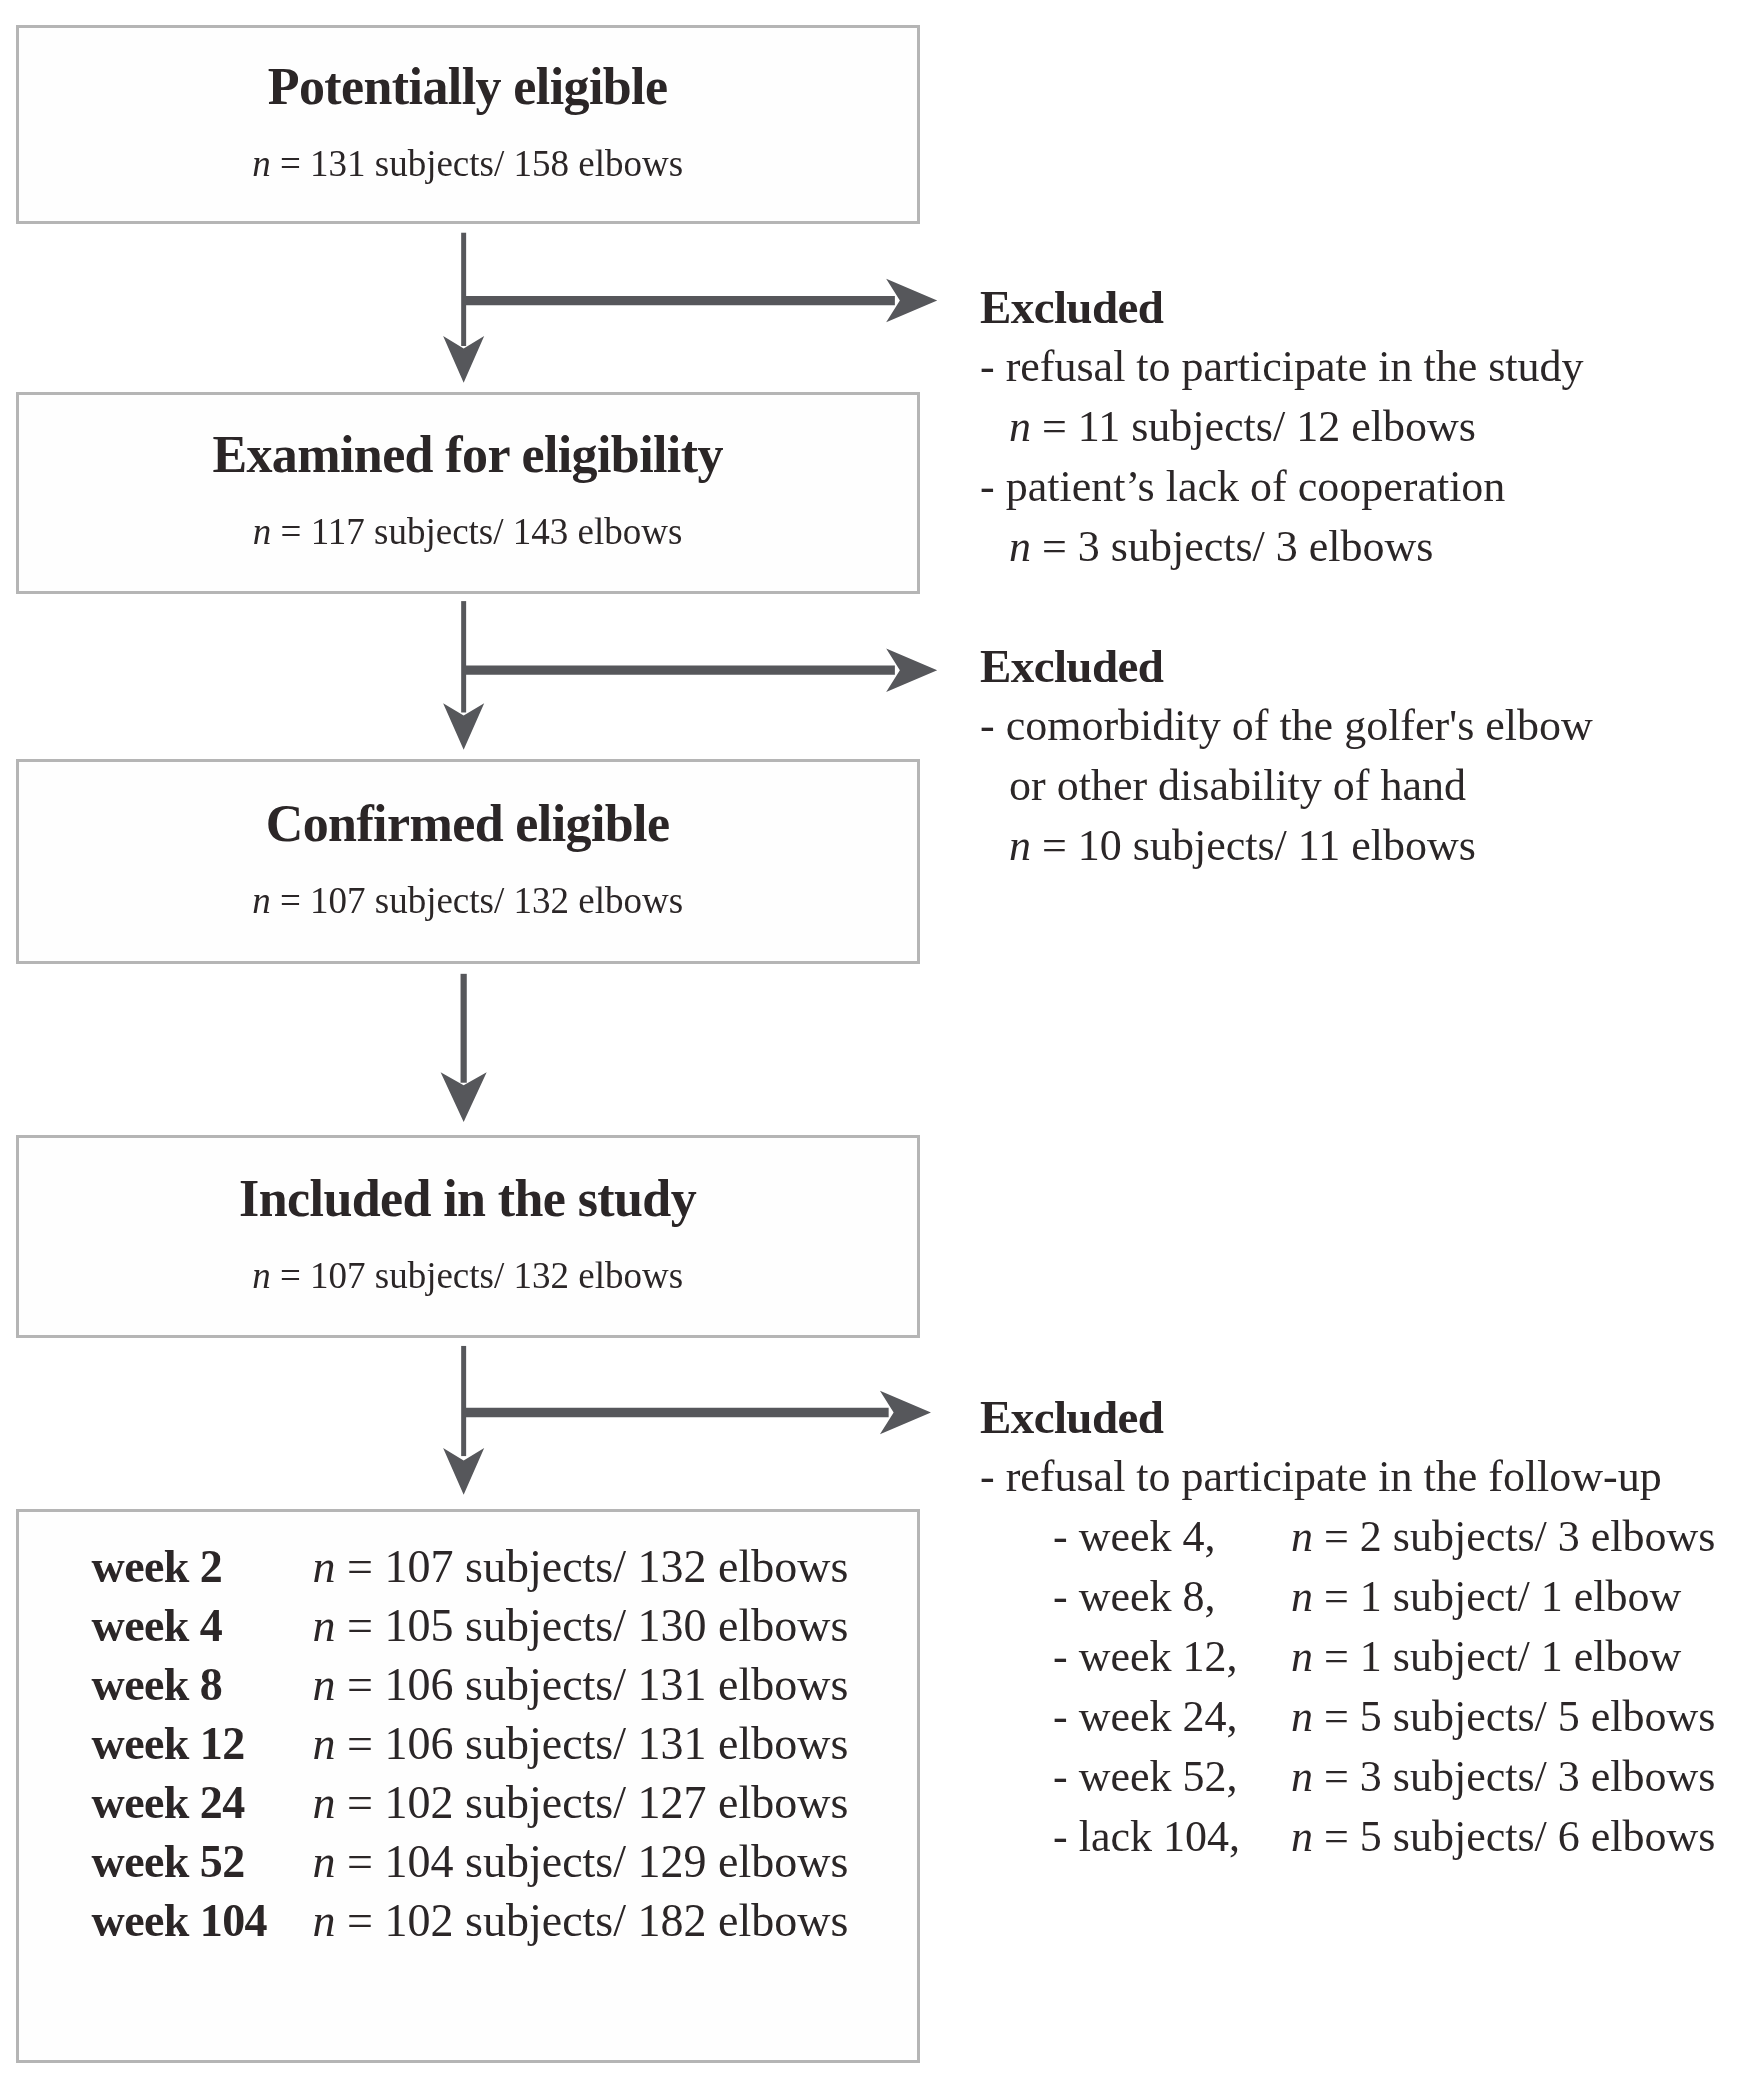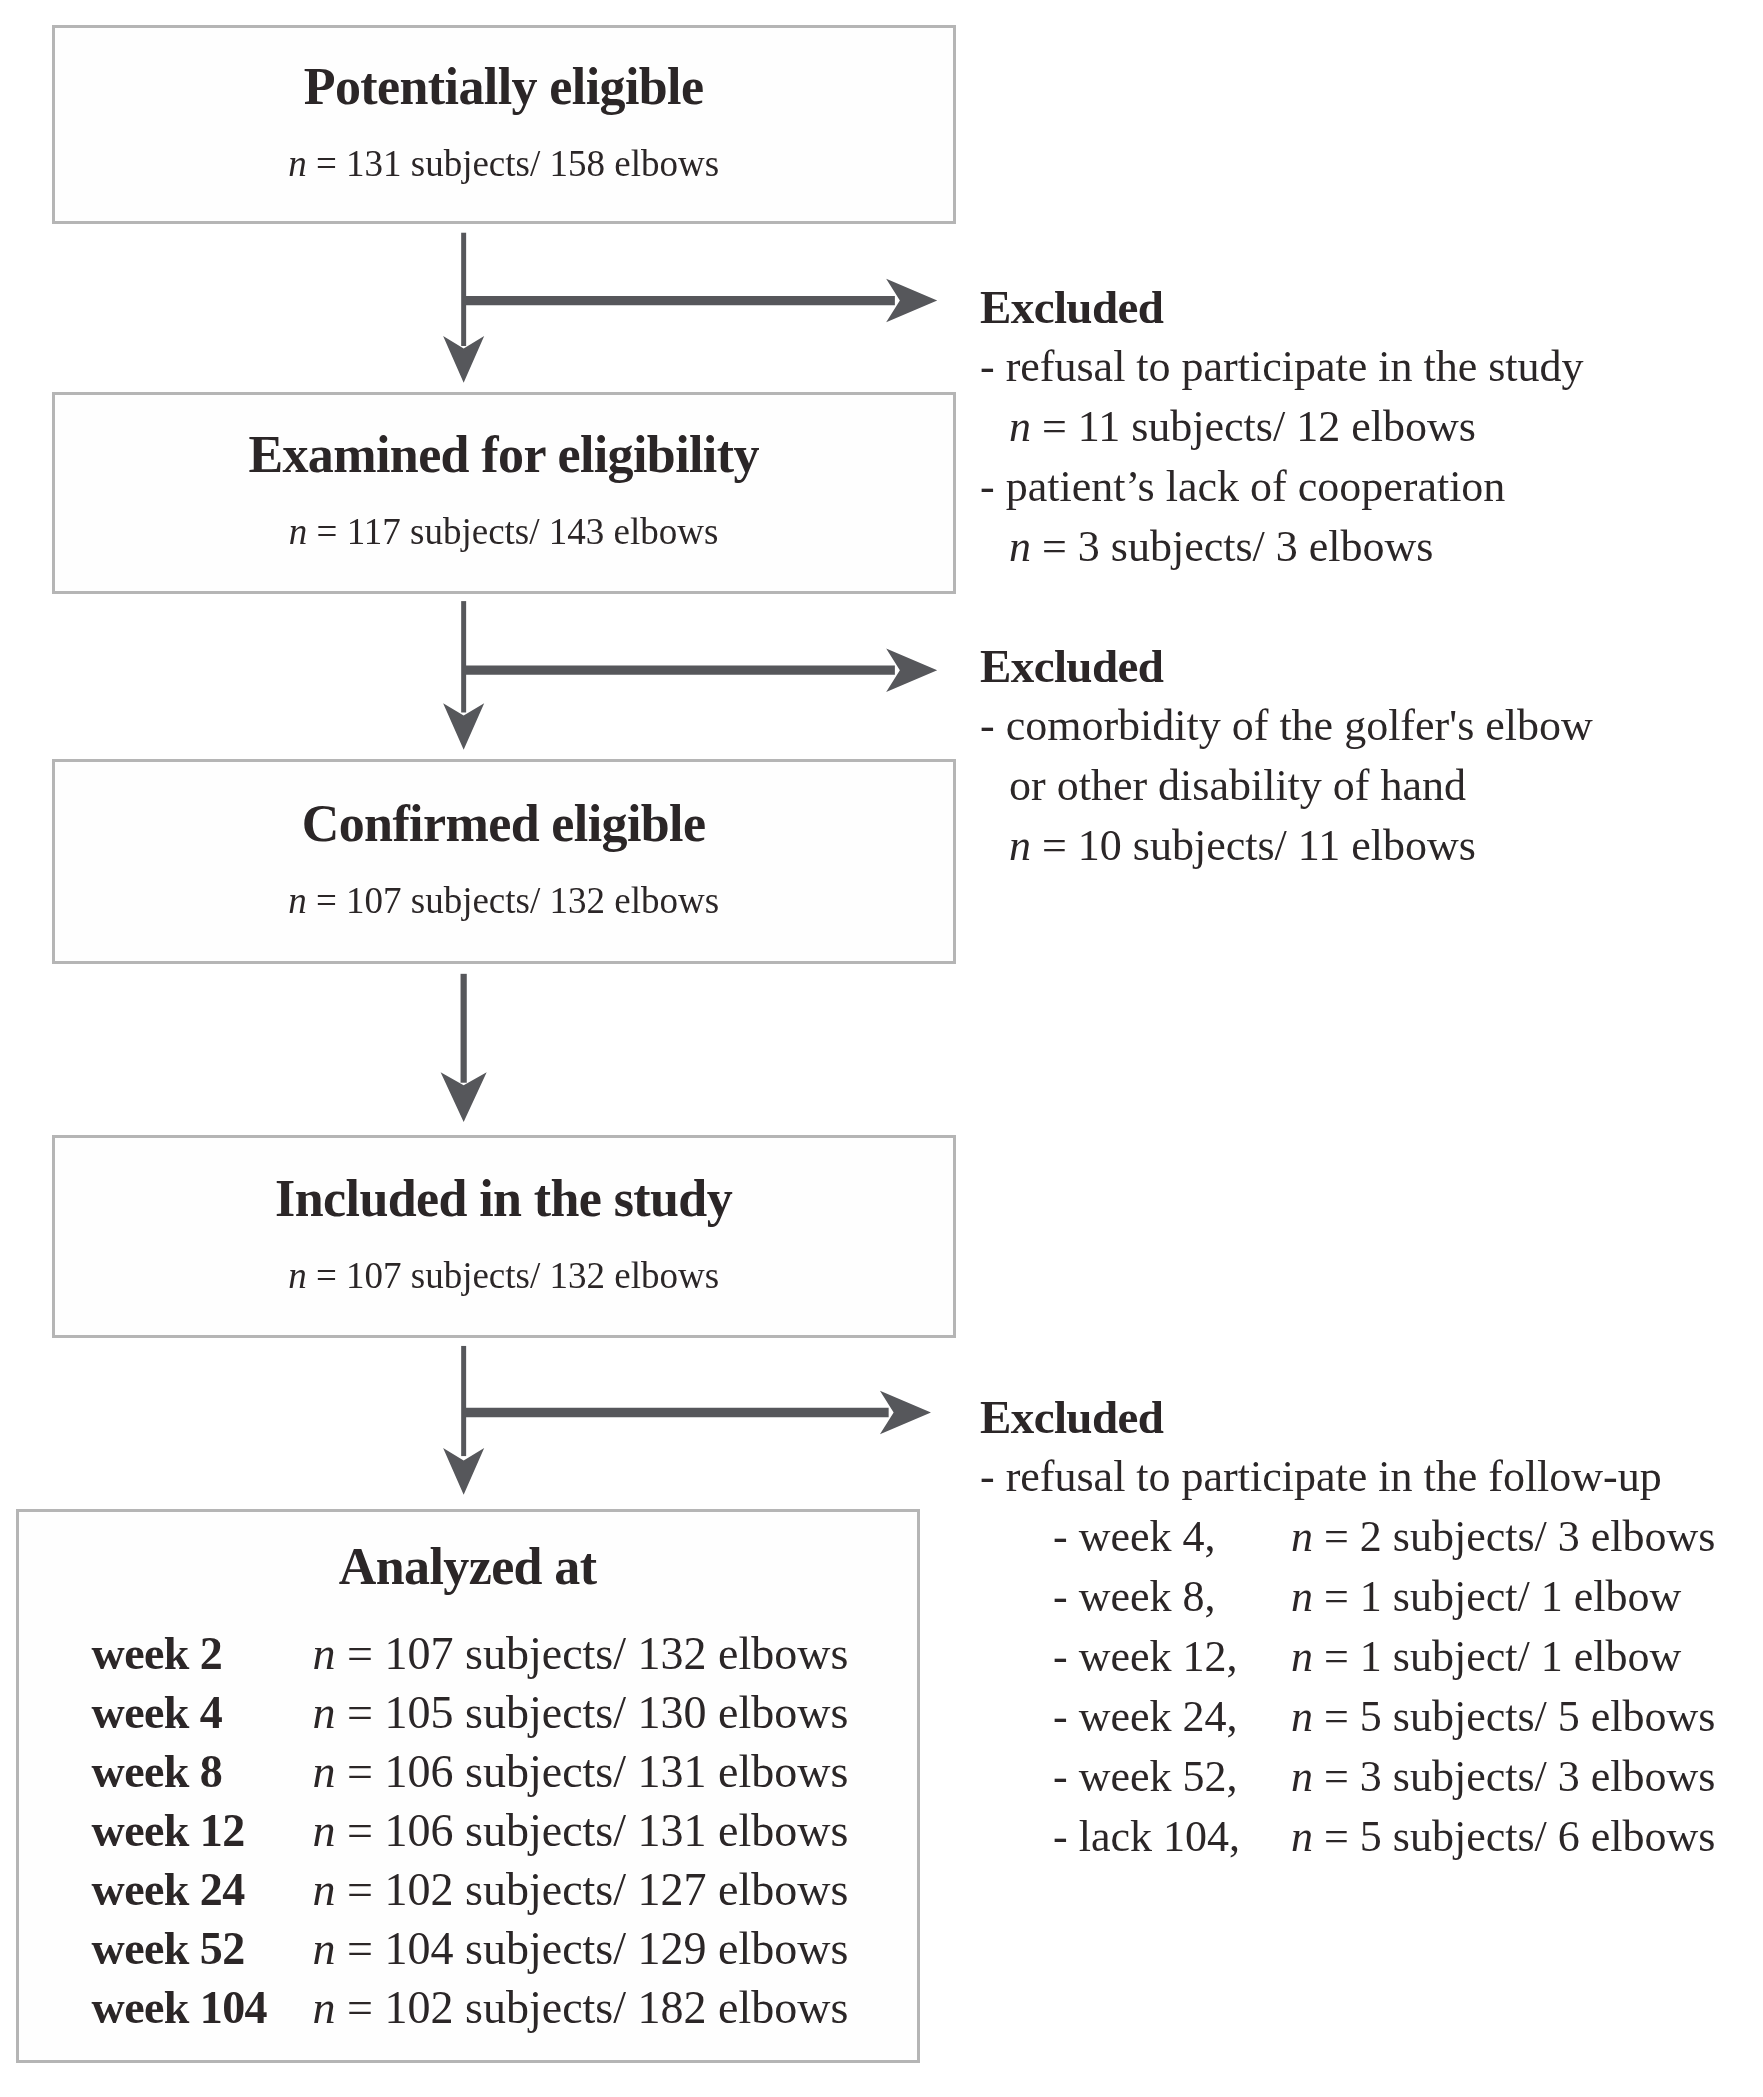--- a/index.html
+++ b/index.html
@@ -12,21 +12,21 @@
     color:#2b2627;
   }
   .arrows{position:absolute;left:0;top:0;width:1763px;height:2097px;pointer-events:none;}
   .flow-box{
     position:absolute;
     left:15.6px;width:898px;
     border:3.7px solid #b5b5b5;
     background:#fefefe;
     box-sizing:content-box;
   }
-  .centerbox{display:flex;flex-direction:column;justify-content:center;align-items:center;gap:16px;margin-left:36px;}
+  .centerbox{display:flex;flex-direction:column;justify-content:center;align-items:center;gap:16px;}
   .box-title{
     font-size:52px;font-weight:bold;line-height:62px;text-align:center;color:#2b2627;
     letter-spacing:-0.6px;
   }
   .box-sub{font-size:37px;line-height:60px;text-align:center;color:#2b2627;}
   .it{font-style:italic;}
   .box1{top:25px;height:193px;}
   .box2{top:392px;height:196px;}
   .box3{top:759px;height:199px;}
   .box4{top:1135px;height:197px;}
@@ -93,21 +93,20 @@
     <div class="box-title">Confirmed eligible</div>
     <div class="box-sub"><span class="it">n</span><span> = 107 subjects/ 132 elbows</span></div>
   </div>
 
   <div class="flow-box centerbox box4">
     <div class="box-title">Included in the study</div>
     <div class="box-sub"><span class="it">n</span><span> = 107 subjects/ 132 elbows</span></div>
   </div>
 
   <div class="flow-box box5">
-    <div class="box-title">Analyzed at</div>
     <div class="analyzed-rows">
       <div class="arow">
           <span class="alabel">week 2</span>
           <span class="aval"><span class="it">n</span><span> = 107 subjects/ 132 elbows</span></span>
         </div>
       <div class="arow">
           <span class="alabel">week 4</span>
           <span class="aval"><span class="it">n</span><span> = 105 subjects/ 130 elbows</span></span>
         </div>
       <div class="arow">

